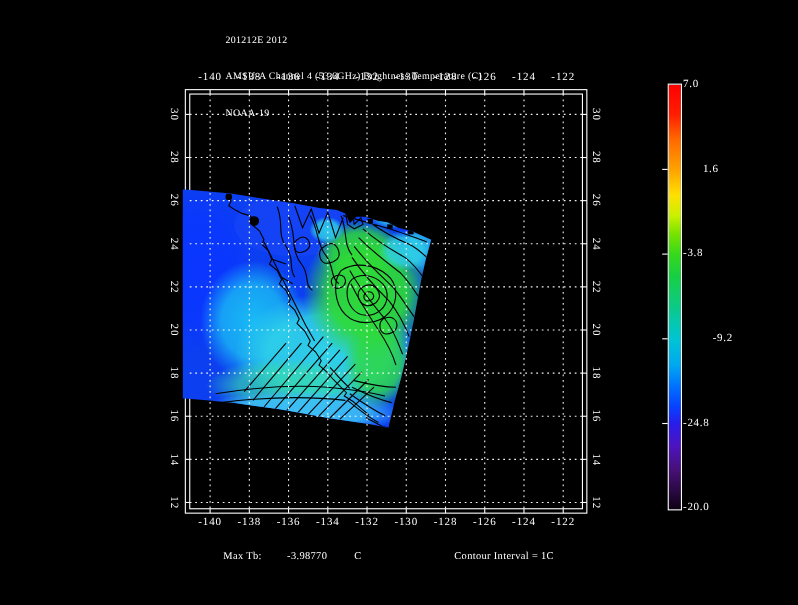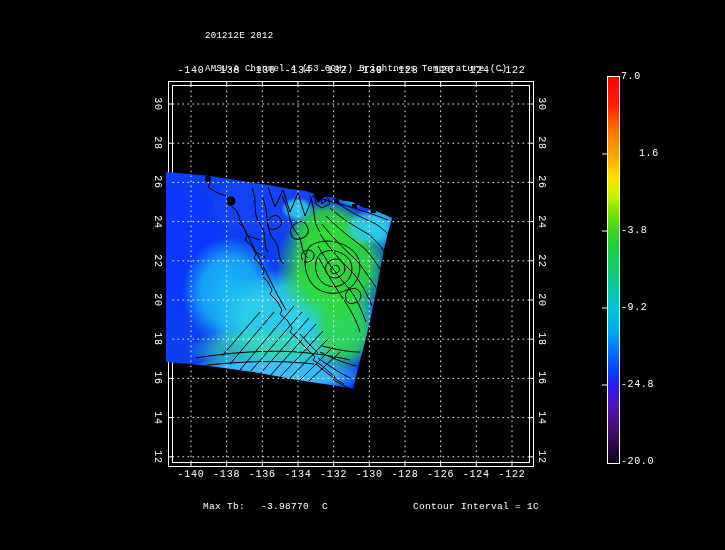--- a/index.html
+++ b/index.html
@@ -1,17 +1,17 @@
 <!DOCTYPE html>
 <html><head>
 <meta charset="utf-8">
 <style>
   html,body{margin:0;padding:0;background:#000;}
   .screen{position:relative;width:725px;height:550px;background:#000;overflow:hidden;
-          font-family:Liberation Mono, monospace;color:#fff;}
+          font-family:Liberation Serif, serif;color:#fff;}
   .title-block{position:absolute;left:205px;top:9px;font-size:9px;line-height:11px;
                letter-spacing:.3px;white-space:pre;}
   svg{position:absolute;left:0;top:0;}
   .lbl{position:absolute;font-size:10px;letter-spacing:.8px;line-height:12px;
        text-align:center;white-space:nowrap;color:#fff;}
   .lat{transform:rotate(90deg);}
   .cb{text-align:left;letter-spacing:.6px;}
   .footer-text{position:absolute;top:501px;font-size:9.5px;letter-spacing:.3px;white-space:pre;}
   #grid-g line{stroke:#fff;stroke-width:1;stroke-dasharray:1.6 3.4;opacity:.95;}
   #ticks-g line,#cbticks-g line{stroke:#fff;stroke-width:1;}
@@ -25,20 +25,21 @@
       #2d0a4a 95%,#0e0214 100%);}
 </style>
 </head>
 <body>
 
 <div class="screen">
 
   <div class="title-block">
     <div>201212E 2012</div>
     <div>AMSU-A Channel 4 (53.6GHz) Brightness Temperature (C)</div>
+    <div>NOAA-19</div>
   </div>
 
   <svg width="725" height="550" viewBox="0 0 725 550">
     <defs>
       <clipPath id="swathClip">
         <path d="M166,172 L210,176 L248,182 L268,185 L290,189 L306,191 L314,194 L318,203 L324,197 L332,197
                  L344,201 L352,202 L362,207 L374,210 L392,218
                  L387,236 L383,254 L380,270 L376,292 L371,316 L365,342 L359,364 L353,389
                  L338,386 L318,383 L298,380 L276,376 L254,372 L232,369 L210,366 L190,364 L166,362 Z"></path>
       </clipPath>
@@ -260,21 +261,21 @@
       <span class="lbl lat" style="left: 530px; top: 333.2px; width: 22px;">18</span>
       <span class="lbl lat" style="left: 146px; top: 372.4px; width: 22px;">16</span>
       <span class="lbl lat" style="left: 530px; top: 372.4px; width: 22px;">16</span>
       <span class="lbl lat" style="left: 146px; top: 411.6px; width: 22px;">14</span>
       <span class="lbl lat" style="left: 530px; top: 411.6px; width: 22px;">14</span>
       <span class="lbl lat" style="left: 146px; top: 450.8px; width: 22px;">12</span>
       <span class="lbl lat" style="left: 530px; top: 450.8px; width: 22px;">12</span>
       <span class="lbl cb" style="left: 621px; top: 71px; width: 40px;">7.0</span>
       <span class="lbl cb" style="left: 621px; top: 148px; width: 40px; padding-left: 18px;">1.6</span>
       <span class="lbl cb" style="left: 621px; top: 225px; width: 40px;">-3.8</span>
-      <span class="lbl cb" style="left: 621px; top: 302px; width: 40px;">-9.2</span>
+      <span class="lbl cb" style="left: 621px; top: 302px; width: 40px; padding-left: 27px;">-9.2</span>
       <span class="lbl cb" style="left: 621px; top: 379px; width: 40px;">-24.8</span>
       <span class="lbl cb" style="left: 621px; top: 456px; width: 40px;">-20.0</span>
     </div>
 
   <span class="footer-text" style="left:203px">Max Tb:</span>
   <span class="footer-text" style="left:261px">-3.98770</span>
   <span class="footer-text" style="left:322px">C</span>
   <span class="footer-text" style="left:413px">Contour Interval = 1C</span>
 </div>
 

